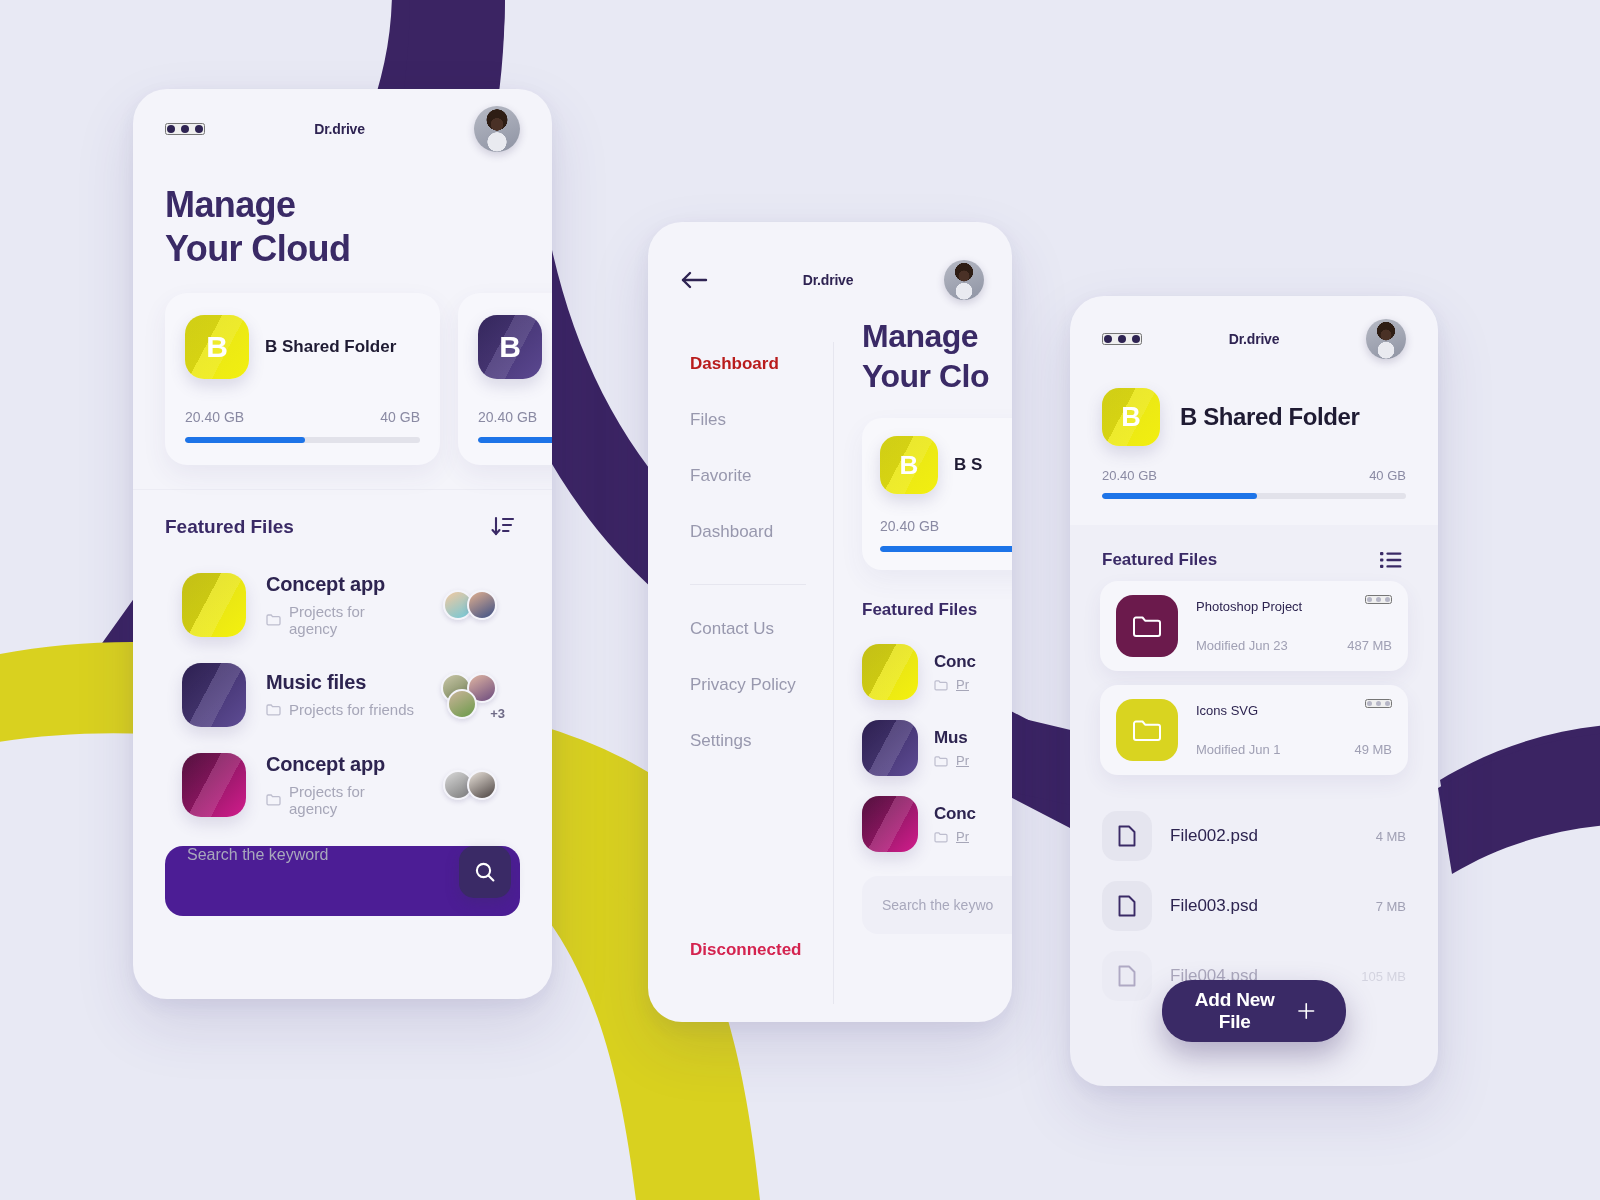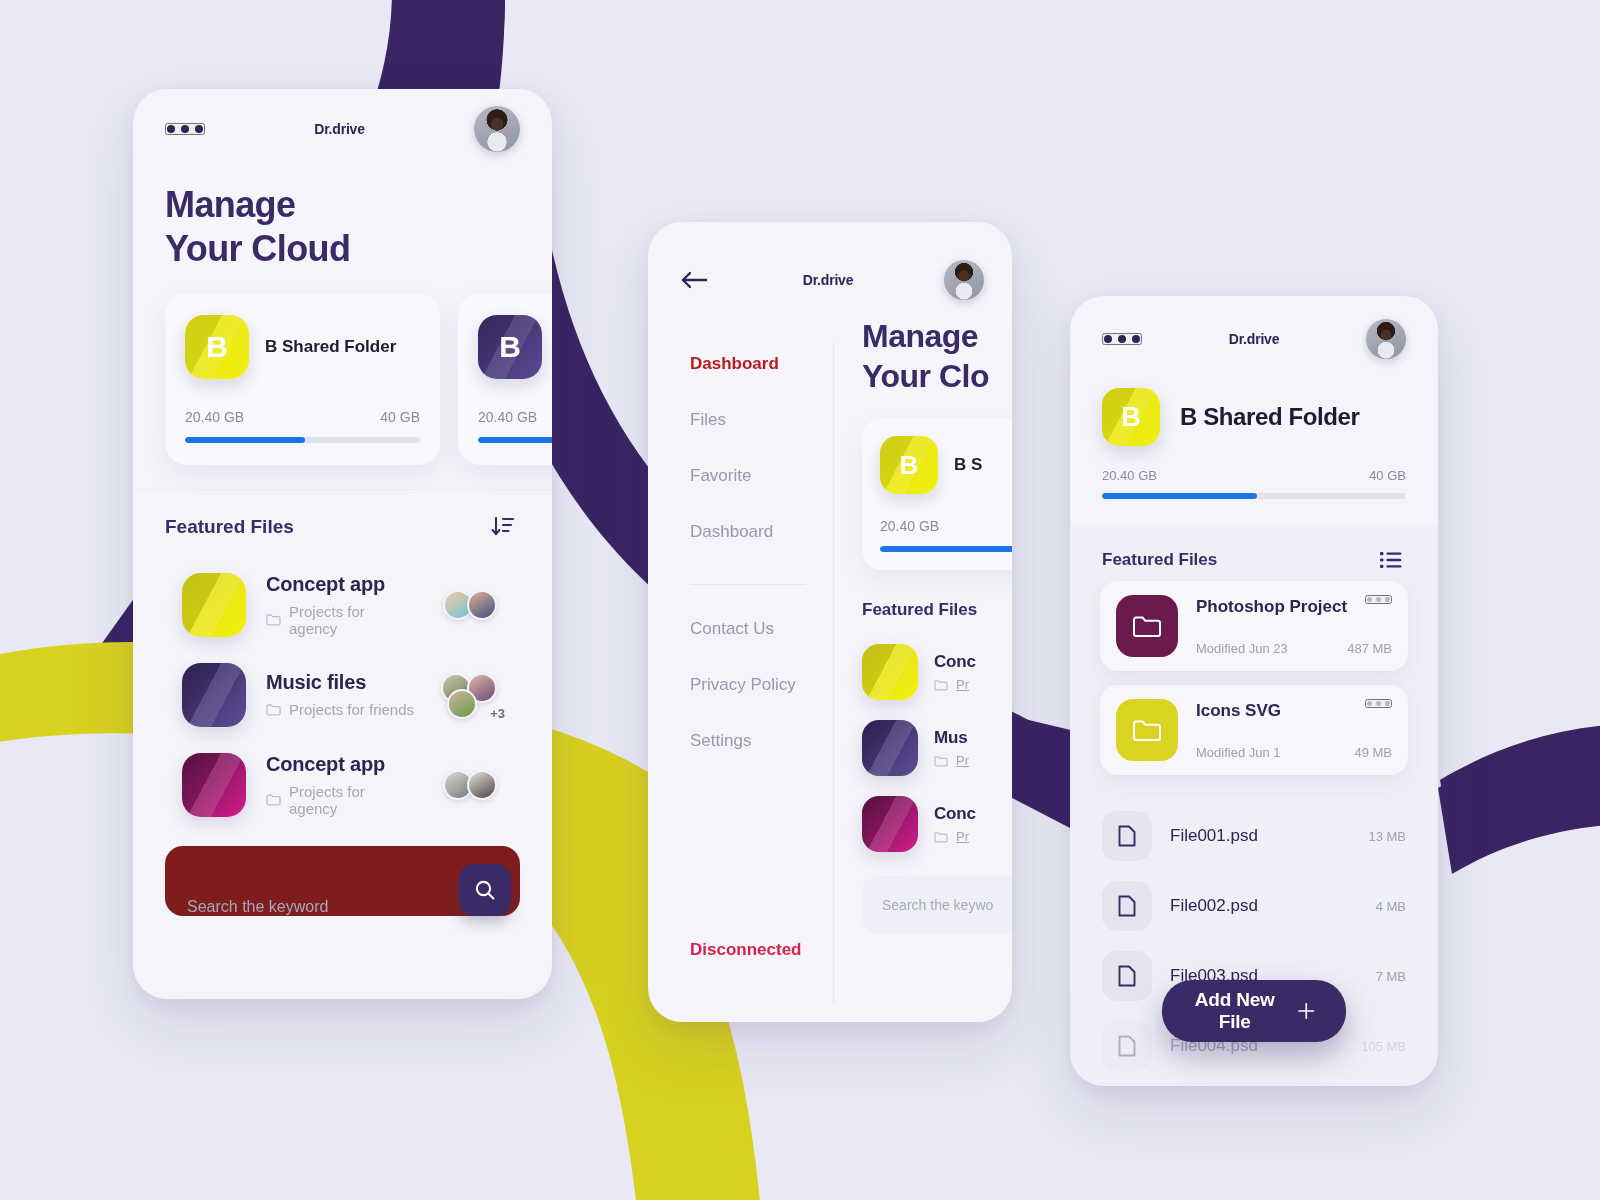--- a/index.html
+++ b/index.html
@@ -86,21 +86,21 @@
   .ftile.purple { background:linear-gradient(135deg,#33245C,#5E4C94); }
   .ftile.magenta{ background:linear-gradient(135deg,#5E1447,#D21C8C); }
   .fmeta { flex:1; min-width:0; }
   .ftitle { font-size:20px; font-weight:600; color:#2D2450; letter-spacing:-.2px; }
   .fsub { display:flex; align-items:center; gap:8px; margin-top:7px; font-size:15px; color:#A6A6B8; }
   .fsub svg { flex:none; }
   .stack { display:flex; align-items:flex-end; position:relative; width:66px; height:48px; flex:none; }
   .av { width:30px; height:30px; border-radius:50%; border:2px solid #F4F4FA; position:absolute; box-shadow:0 2px 5px rgba(60,50,110,.16); }
   .plus3 { position:absolute; right:-2px; bottom:-2px; font-size:13px; color:#6E6A86; font-weight:600; }
 
-  .search-wrap { margin:16px 32px 0; background:#7f1d1d; border-radius:18px; height:70px; display:flex; align-items:flex-end; padding:0 9px 0 22px; }
+  .search-wrap { margin:16px 32px 0; background:#4c1d95; border-radius:18px; height:70px; display:flex; align-items:flex-start; padding:0 9px 0 22px; }
   .search-input { flex:1; border:none; outline:none; background:transparent; font-family:inherit; font-size:16px; color:#9A9AB0; }
   .search-input::placeholder { color:#A8A8BC; }
   .search-btn { width:52px; height:52px; border-radius:15px; background:#3A2A66; border:none; cursor:pointer;
                 display:flex; align-items:center; justify-content:center; box-shadow:0 6px 14px rgba(58,42,102,.3); }
 
   
   #phone2 { left:648px; top:222px; width:364px; height:800px; z-index:6; }
   .p2-top { display:flex; align-items:center; justify-content:space-between; padding:0 28px; height:72px; margin-top:22px; }
   .p2-body { display:flex; height:calc(100% - 94px); }
   .menu-col { width:186px; padding:38px 0 0 42px; display:flex; flex-direction:column; position:relative; }
@@ -133,21 +133,21 @@
   .p3-bar { margin-top:10px; height:6px; border-radius:4px; background:#E2E2EA; overflow:hidden; }
   .p3-bar > i { display:block; height:100%; border-radius:4px; background:#1D74E8; }
   .p3-sec { display:flex; align-items:center; justify-content:space-between; padding:22px 32px 8px; }
   .p3-list { padding:0 30px; }
   .folder-card { display:flex; align-items:center; gap:18px; background:#F6F6FB; border-radius:18px; padding:14px 16px;
                  margin-bottom:14px; box-shadow:0 8px 20px rgba(70,60,130,.07); position:relative; }
   .fold-tile { width:62px; height:62px; border-radius:17px; flex:none; display:flex; align-items:center; justify-content:center; }
   .fold-tile.maroon { background:#6B1A4C; }
   .fold-tile.yellow { background:#D9D420; }
   .fold-info { flex:1; min-width:0; }
-  .fold-name { font-size:17px; font-weight:700; color:#2D2450; }
+  .fold-name { font-size:13px; font-weight:400; color:#2D2450; }
   .fold-meta { display:flex; justify-content:space-between; margin-top:24px; font-size:13px; color:#A0A0B4; }
   .kebab { position:absolute; right:16px; top:14px; display:flex; gap:4px; }
   .kebab i { width:5px; height:5px; border-radius:50%; background:#B6B6C6; display:block; }
   .file-row { display:flex; align-items:center; gap:18px; padding:10px 2px; }
   .file-ico { width:50px; height:50px; border-radius:15px; background:#E5E5EF; display:flex; align-items:center; justify-content:center; flex:none; }
   .file-name { flex:1; font-size:17px; color:#2D2450; font-weight:500; }
   .file-size { font-size:13px; color:#A0A0B4; }
   .file-row.faded { opacity:.35; }
   .add-btn { position:absolute; left:50%; transform:translateX(-50%); bottom:44px; z-index:9;
              background:#3A2A66; color:#fff; border:none; cursor:pointer; border-radius:30px;
@@ -484,29 +484,20 @@
       </div>
       <button class="kebab">
           <i></i>
           <i></i>
           <i></i>
         </button>
     </div>
 
     <div style="height:12px"></div>
 
-    <div class="file-row">
-      <div class="file-ico">
-        <svg width="20" height="24" viewBox="0 0 20 24" fill="none" stroke="#3A2A66" stroke-width="1.9" stroke-linejoin="round">
-          <path d="M2.5 2.5 h9.5 l5.5 5.5 V21.5 h-15 Z"></path>
-        </svg>
-      </div>
-      <div class="file-name">File001.psd</div>
-      <div class="file-size">13 MB</div>
-    </div>
 
     <div class="file-row">
       <div class="file-ico">
         <svg width="20" height="24" viewBox="0 0 20 24" fill="none" stroke="#3A2A66" stroke-width="1.9" stroke-linejoin="round">
           <path d="M2.5 2.5 h9.5 l5.5 5.5 V21.5 h-15 Z"></path>
         </svg>
       </div>
       <div class="file-name">File002.psd</div>
       <div class="file-size">4 MB</div>
     </div>

